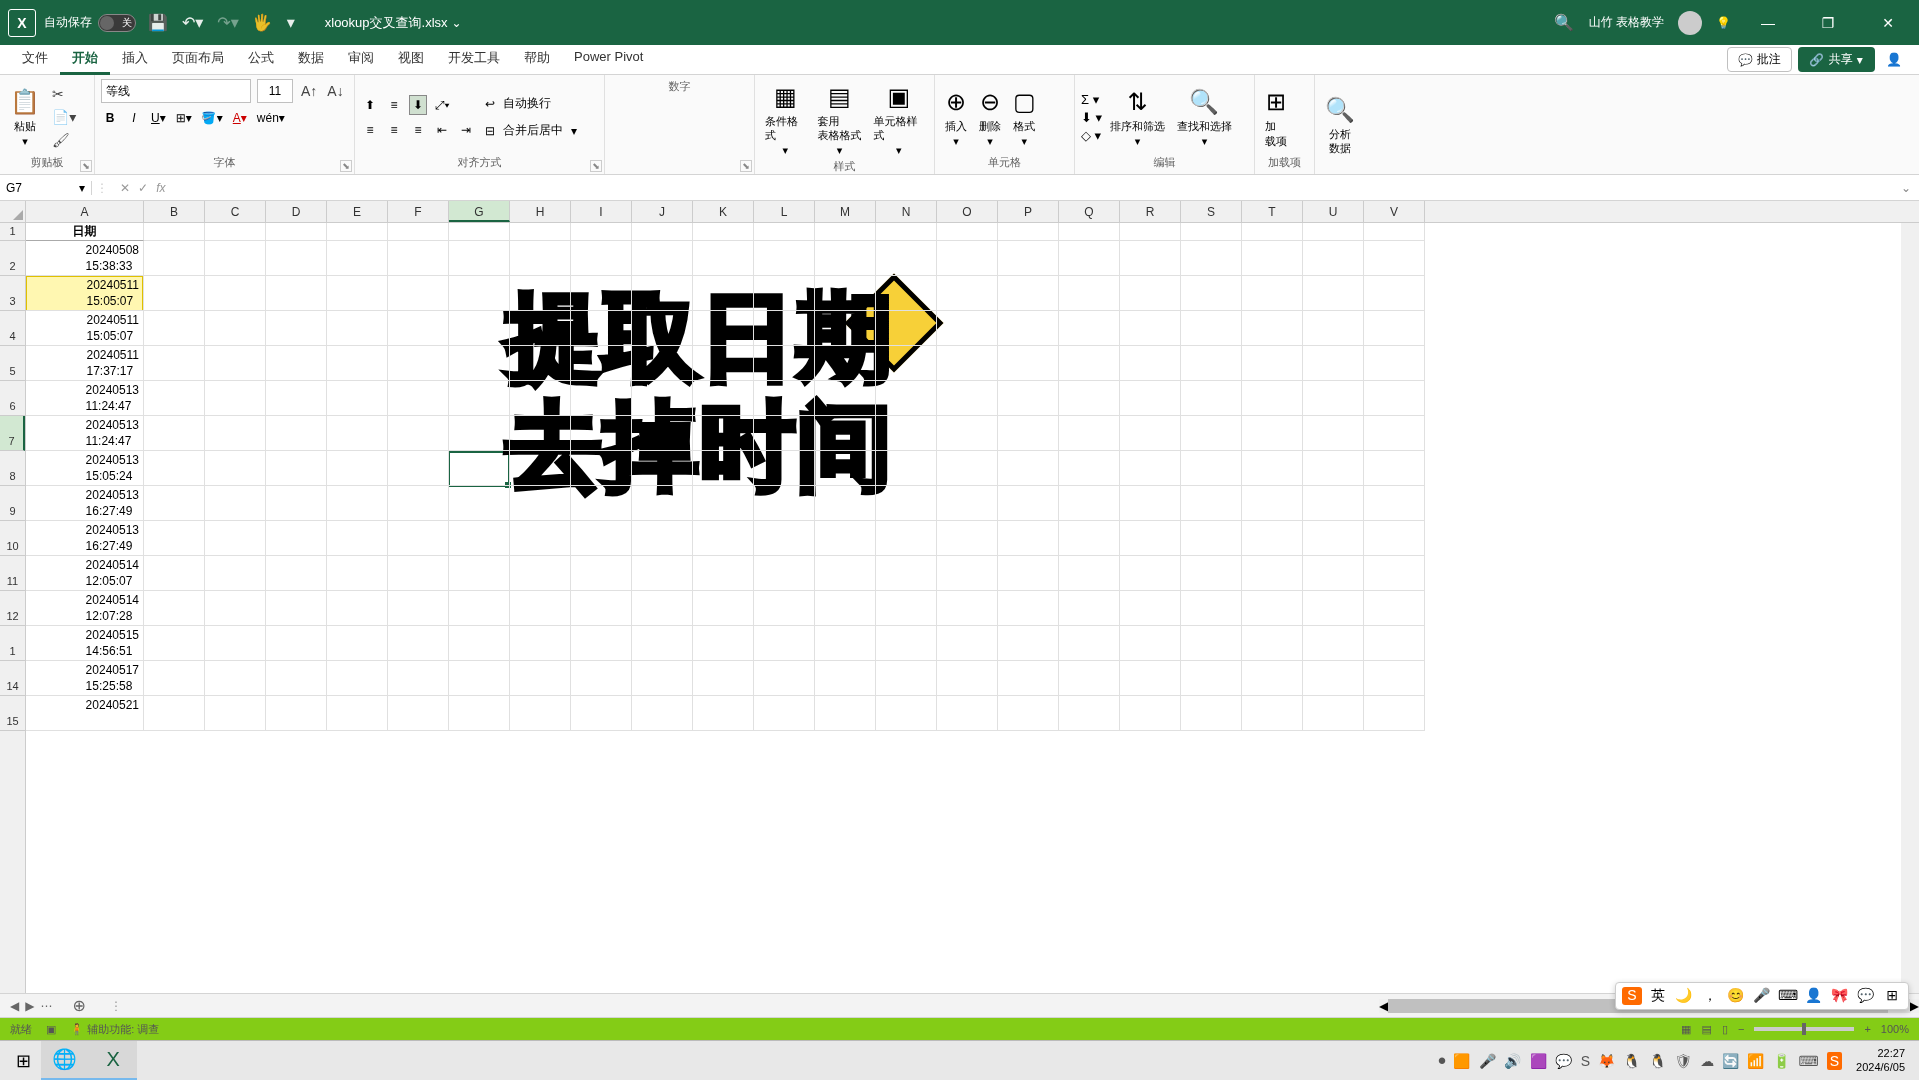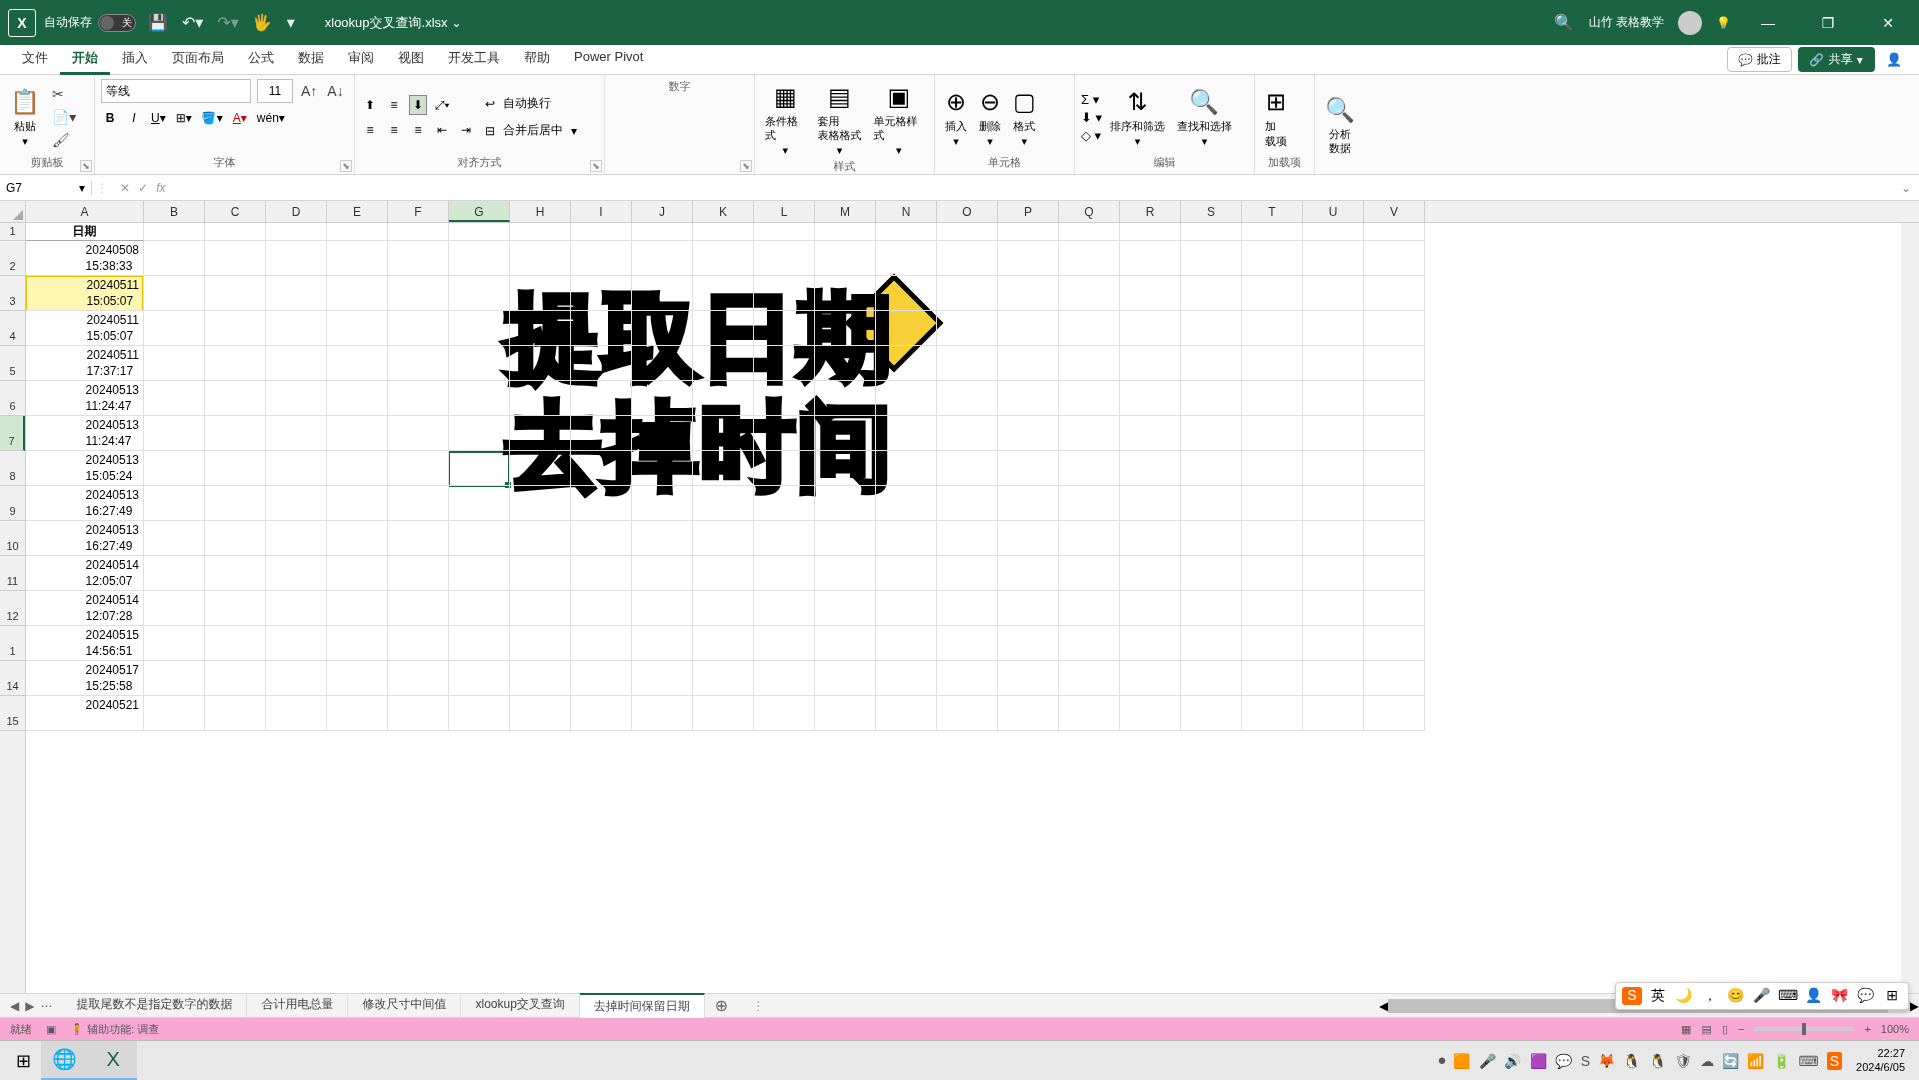--- a/index.html
+++ b/index.html
@@ -60,21 +60,21 @@
 .overlay-text{position:absolute;font-size:95px;font-weight:900;color:#f7d038;-webkit-text-stroke:6px #000;text-align:center;line-height:1.15;letter-spacing:2px;pointer-events:none}
 .overlay-diamond{position:absolute;width:70px;height:70px;background:#f7d038;border:5px solid #000;transform:rotate(45deg);pointer-events:none}
 .sheet-tabs{height:24px;background:#f3f3f3;border-top:1px solid #d4d4d4;display:flex;align-items:center;font-size:12px}
 .sheet-nav{display:flex;gap:6px;padding:0 10px;color:#666}
 .sheet-tab{padding:3px 14px;border-right:1px solid #ddd;color:#444;cursor:pointer}
 .sheet-tab.active{background:#fff;border-top:2px solid #1a6442;font-weight:500}
 .sheet-add{padding:0 10px;font-size:16px;color:#666}
 .hscroll{margin-left:auto;width:540px;height:14px;background:#f0f0f0;display:flex;align-items:center}
 .hscroll .track{flex:1;height:14px;background:#e0e0e0;position:relative}
 .hscroll .thumb{position:absolute;left:0;width:500px;height:14px;background:#c0c0c0}
-.statusbar{height:23px;background:#f9a8d4;border-top:1px solid #d4d4d4;display:flex;align-items:center;font-size:11px;padding:0 10px;color:#555;gap:14px}
+.statusbar{height:23px;background:#84cc16;border-top:1px solid #d4d4d4;display:flex;align-items:center;font-size:11px;padding:0 10px;color:#555;gap:14px}
 .statusbar .right{margin-left:auto;display:flex;align-items:center;gap:10px}
 .zoom-slider{width:100px;height:4px;background:#ccc;position:relative}
 .zoom-slider::after{content:"";position:absolute;left:48px;top:-4px;width:4px;height:12px;background:#666}
 .taskbar{height:40px;background:#e8e8e8;border-top:1px solid #bbb;display:flex;align-items:center;padding:0 6px;font-size:12px}
 .taskbar .start{font-size:18px;padding:0 10px}
 .taskbar .app{width:48px;height:40px;display:flex;align-items:center;justify-content:center;font-size:20px}
 .taskbar .app.active{border-bottom:3px solid #76b9ed;background:#d8d8d8}
 .taskbar-right{margin-left:auto;display:flex;align-items:center;gap:6px}
 .tray{display:flex;gap:8px;font-size:14px;color:#555;align-items:center}
 .clock{text-align:right;line-height:1.2;padding:0 8px;font-size:11px}
@@ -687,27 +687,20 @@
   </div>
   <div class="vscroll"></div>
 </div>
 
 <div class="sheet-tabs">
   <div class="sheet-nav">
     <span>◀</span>
     <span>▶</span>
     <span>⋯</span>
   </div>
-  <div id="sheets-host" style="display:flex">
-      <div class="sheet-tab">提取尾数不是指定数字的数据</div>
-      <div class="sheet-tab">合计用电总量</div>
-      <div class="sheet-tab">修改尺寸中间值</div>
-      <div class="sheet-tab">xlookup交叉查询</div>
-      <div class="sheet-tab active">去掉时间保留日期</div>
-    </div>
   <div class="sheet-add">⊕</div>
   <span style="padding:0 14px;color:#999">⋮</span>
   <div class="hscroll">
     <span>◀</span>
     <div class="track">
         <div class="thumb"></div>
       </div>
     <span>▶</span>
   </div>
 </div>

